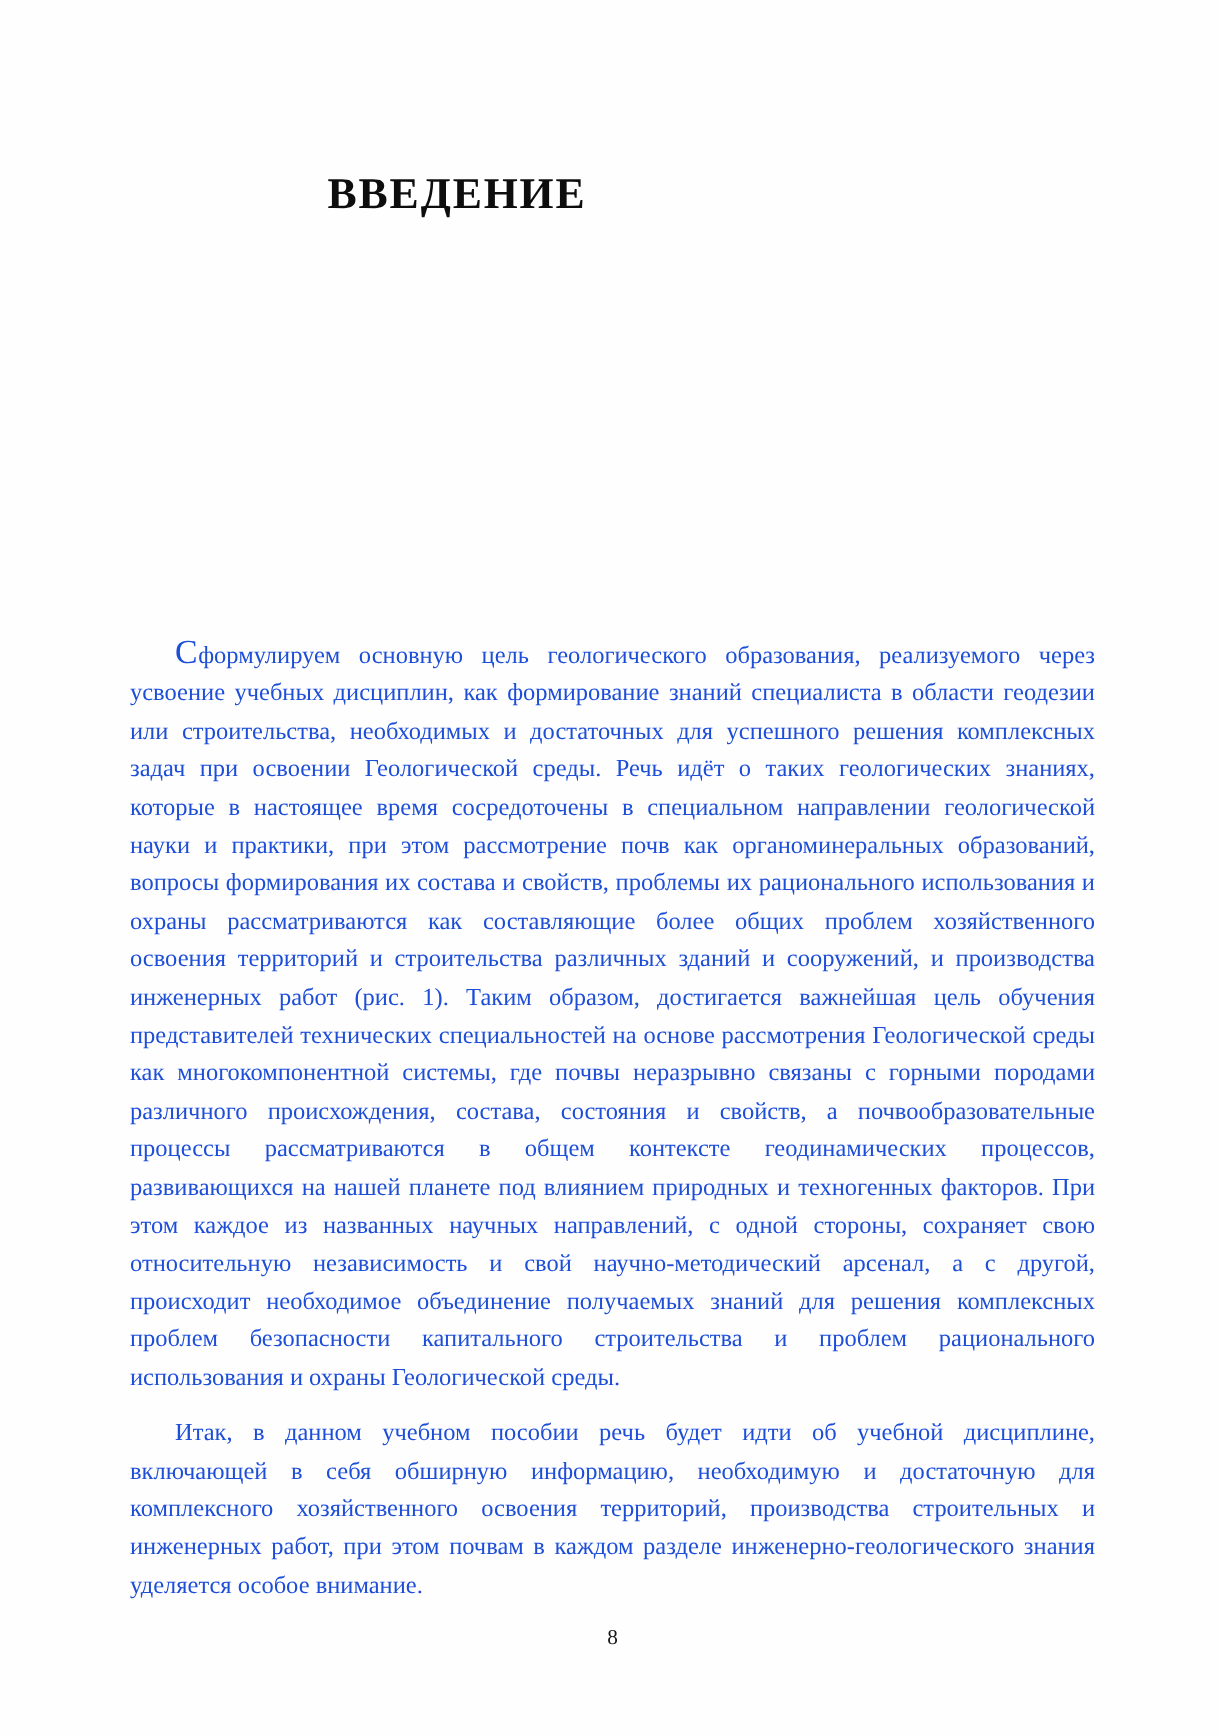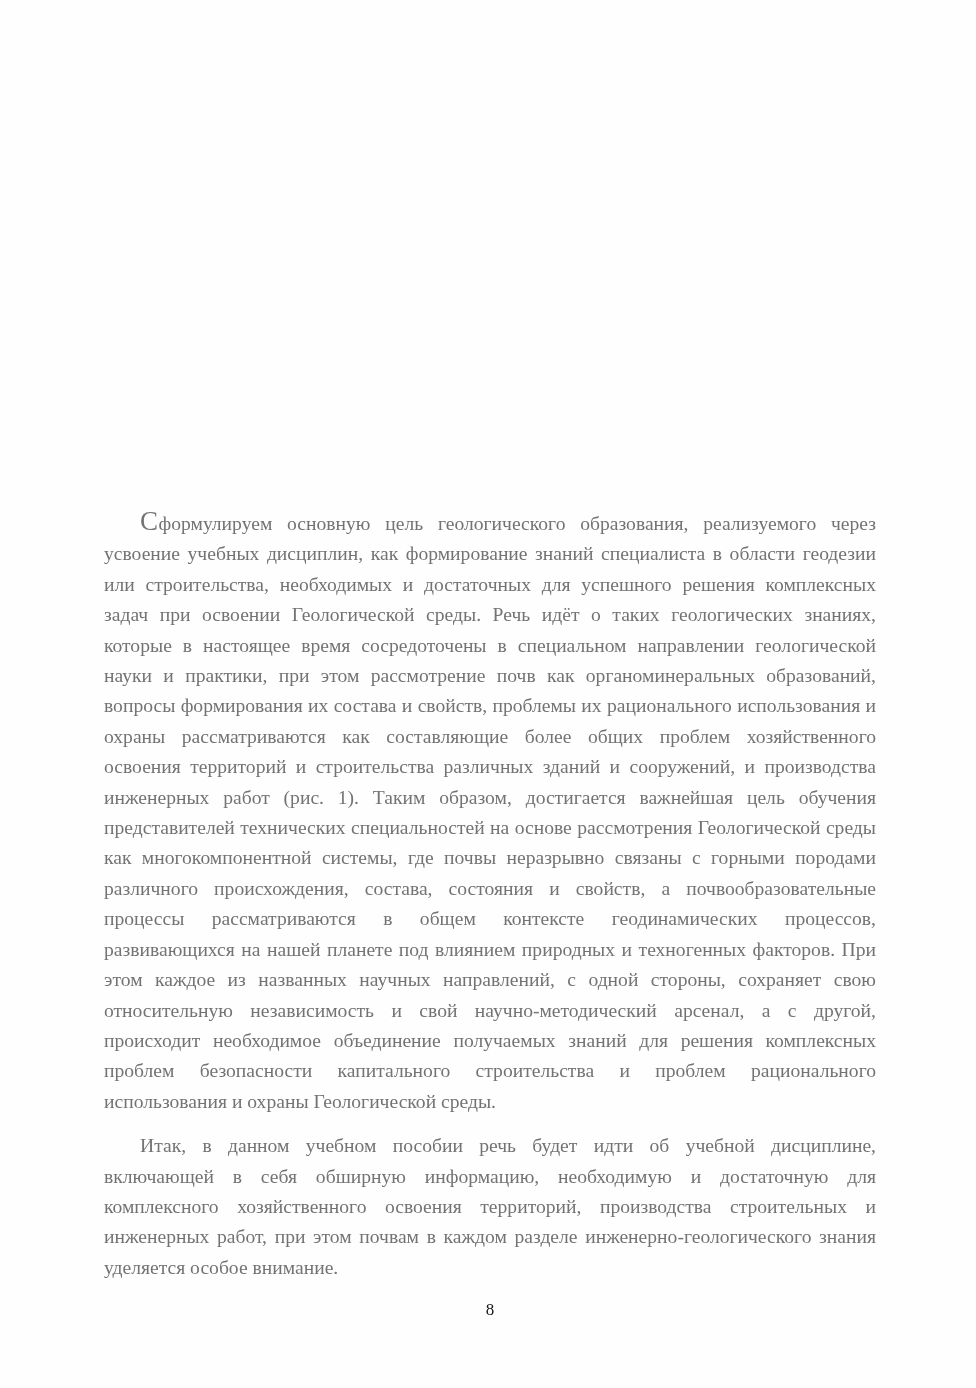--- a/index.html
+++ b/index.html
@@ -38,21 +38,21 @@
     left: 0;
     top: 508px;
     width: 772px;
   }
   p.para {
     margin: 0;
     font-size: 19.6px;
     line-height: 30.4px;
     text-align: justify;
     text-justify: inter-word;
-    color: #737373;
+    color: #1d4ed8;
     hyphens: manual;
   }
   p.para + p.para {
     margin-top: 14px;
   }
   .indent {
     display: inline-block;
     width: 36px;
   }
   .dropcap {
@@ -70,20 +70,21 @@
     font-size: 17px;
     color: #161616;
   }
 </style>
 </head>
 <body>
 
 <div class="page">
   <div class="content">
 
+    <h1 class="chapter-title">ВВЕДЕНИЕ</h1>
 
     <div class="body-block">
 
       <p class="para"><span class="indent"></span><span class="dropcap">С</span><span>формулируем основную цель геологического образования, реализуемого через усвоение учебных дисциплин, как формирование знаний специалиста в области геодезии или строительства, необходимых и достаточных для успешного решения комплексных задач при освоении Геологической среды. Речь идёт о таких геологических знаниях, которые в настоящее время сосредоточены в специальном направлении геологической науки и практики, при этом рассмотрение почв как органоминеральных образований, вопросы формирования их состава и свойств, проблемы их рационального использования и охраны рассматриваются как составляющие более общих проблем хозяйственного освоения территорий и строительства различных зданий и сооружений, и производства инженерных работ (рис. 1). Таким образом, достигается важнейшая цель обучения представителей технических специальностей на основе рассмотрения Геологической среды как многокомпонентной системы, где почвы неразрывно связаны с горными породами различного происхождения, состава, состояния и свойств, а почвообразовательные процессы рассматриваются в общем контексте геодинамических процессов, развивающихся на нашей планете под влиянием природных и техногенных факторов. При этом каждое из названных научных направлений, с одной стороны, сохраняет свою относительную независимость и свой научно-методический арсенал, а с другой, происходит необходимое объединение получаемых знаний для решения комплексных проблем безопасности капитального строительства и проблем рационального использования и охраны Геологической среды.</span></p>
 
       <p class="para"><span class="indent"></span><span>Итак, в данном учебном пособии речь будет идти об учебной дисциплине, включающей в себя обширную информацию, необходимую и достаточную для комплексного хозяйственного освоения территорий, производства строительных и инженерных работ, при этом почвам в каждом разделе инженерно-геологического знания уделяется особое внимание.</span></p>
 
     </div>
 
     <div class="page-number">8</div>

